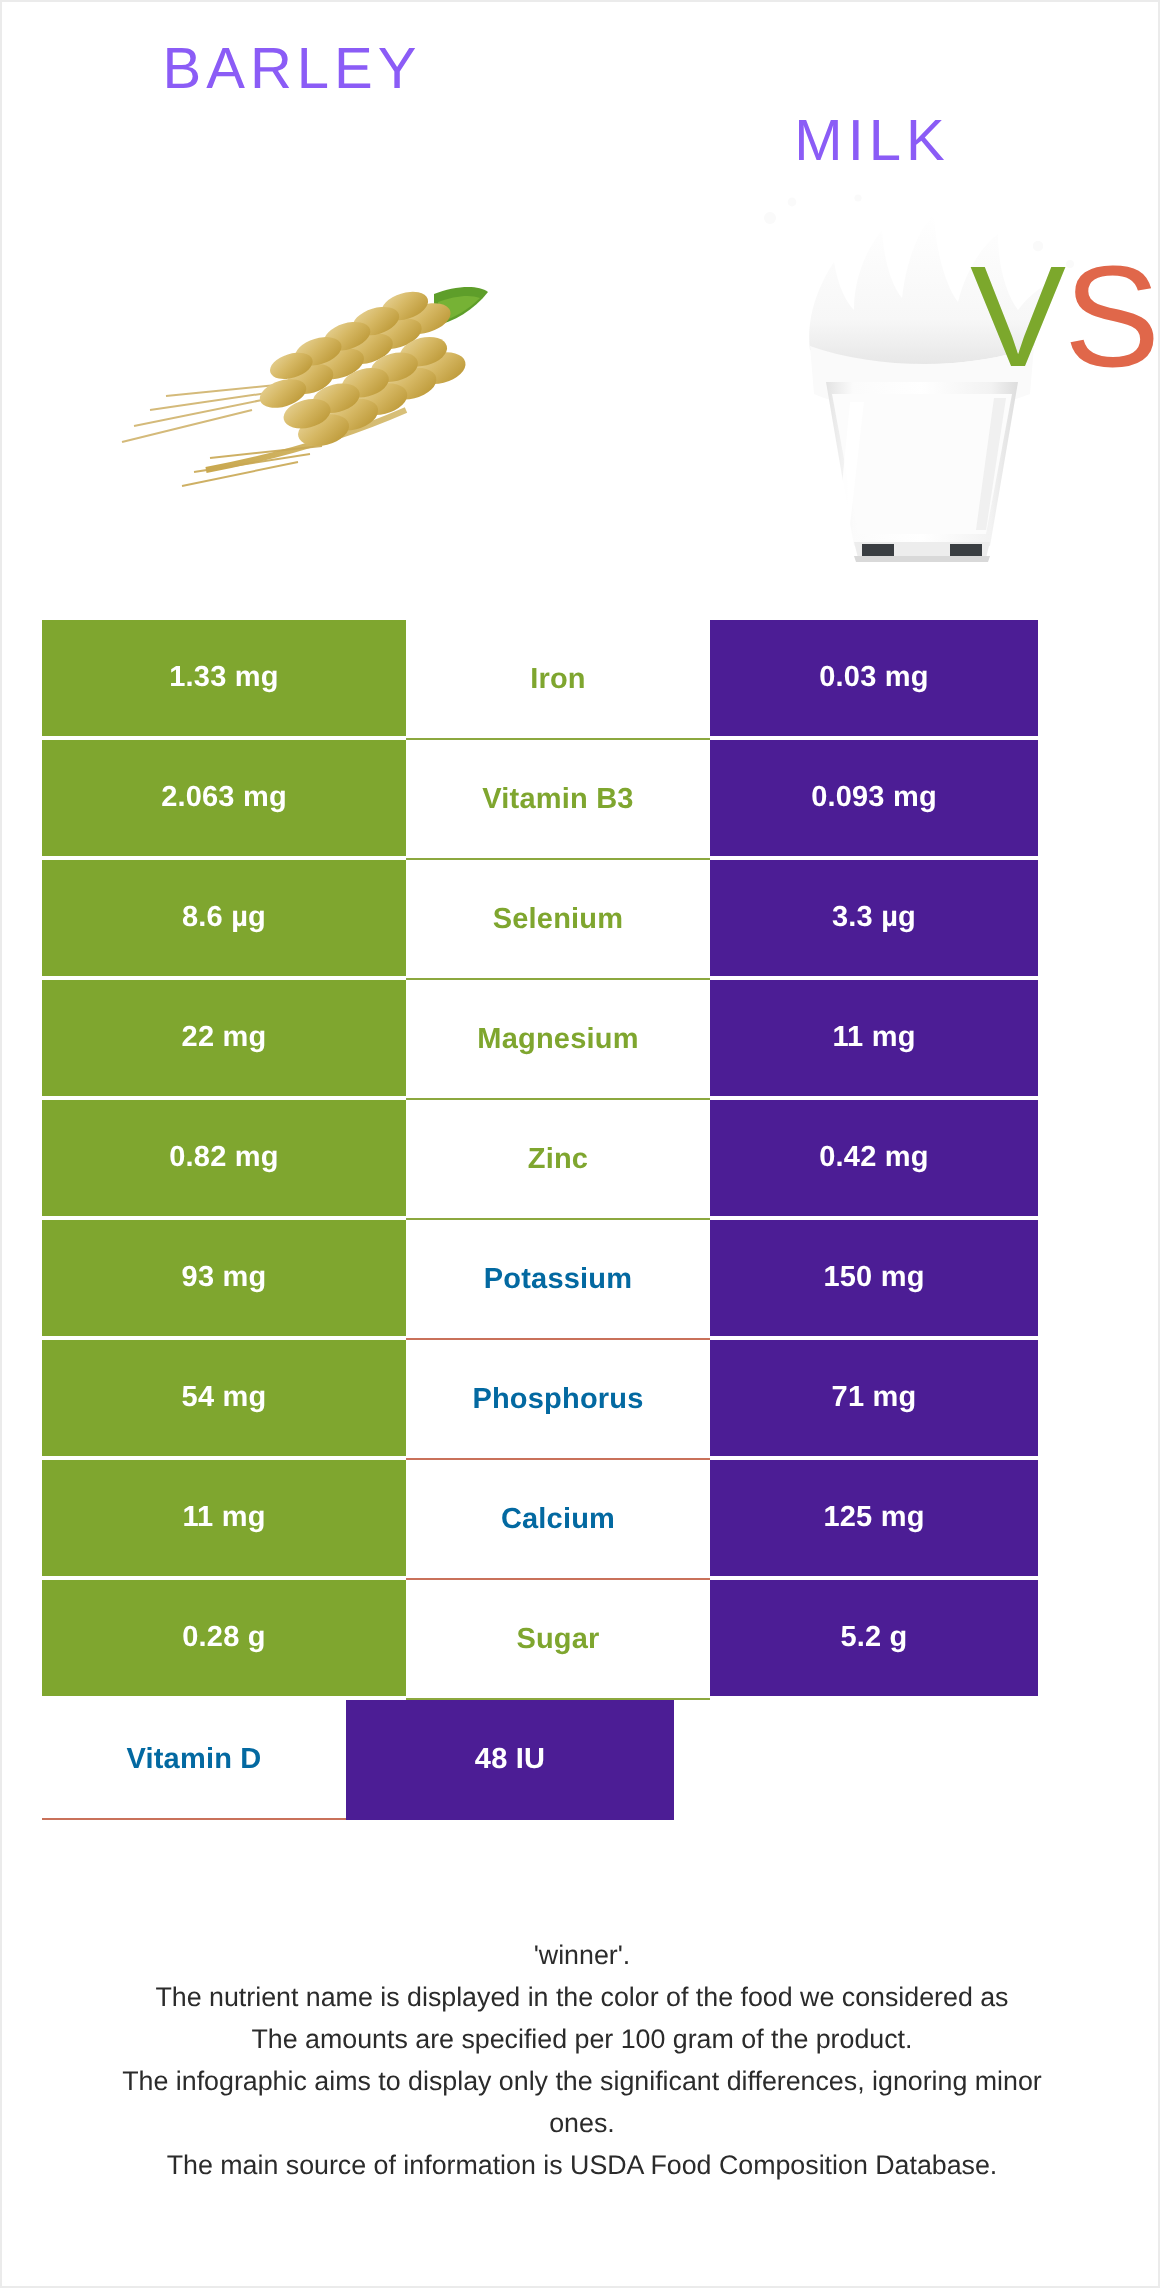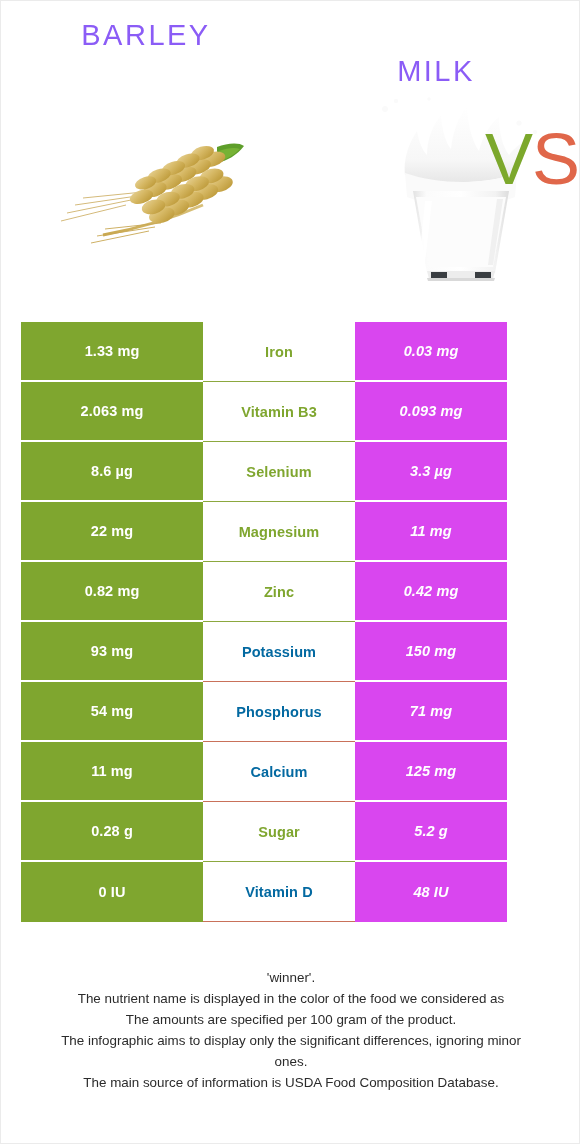--- a/index.html
+++ b/index.html
@@ -69,21 +69,21 @@
     left: 368px;
     top: 84px;
     width: 185px;
     height: 200px;
   }
 
   
   .table {
     position: absolute;
     left: 20px;
-    top: 321px;
+    top: 309px;
     width: 540px;
     text-align: center;
   }
 
   .row {
     display: flex;
     height: 60px;
     align-items: stretch;
   }
 
@@ -97,25 +97,24 @@
   }
 
   .cell-left {
     width: 182px;
     background: #7FA62F;
     color: #ffffff;
     border-bottom: 2px solid #ffffff;
   }
 
   .cell-right {
-    width: 152px;
-    background: #d946ef;
+    width: 164px;
+    background: #4c1d95;
     color: #ffffff;
     border-bottom: 2px solid #ffffff;
-    font-style: italic;
   }
 
   .cell-mid {
     width: 152px;
     background: #ffffff;
     font-weight: 600;
     font-size: 14.5px;
   }
 
   .row:last-child .cell-left,
@@ -317,21 +316,20 @@
         <div class="cell cell-left">11 mg</div>
         <div class="cell cell-mid win-milk">Calcium</div>
         <div class="cell cell-right">125 mg</div>
       </div>
       <div class="row">
         <div class="cell cell-left">0.28 g</div>
         <div class="cell cell-mid win-barley">Sugar</div>
         <div class="cell cell-right">5.2 g</div>
       </div>
       <div class="row">
-        <div class="cell cell-left">0 IU</div>
         <div class="cell cell-mid win-milk">Vitamin D</div>
         <div class="cell cell-right">48 IU</div>
       </div>
     </div>
 
   <div class="footer">
     <p>'winner'.</p>
     <p>The nutrient name is displayed in the color of the food we considered as</p>
     <p>The amounts are specified per 100 gram of the product.</p>
     <p>The infographic aims to display only the significant differences, ignoring minor</p>

